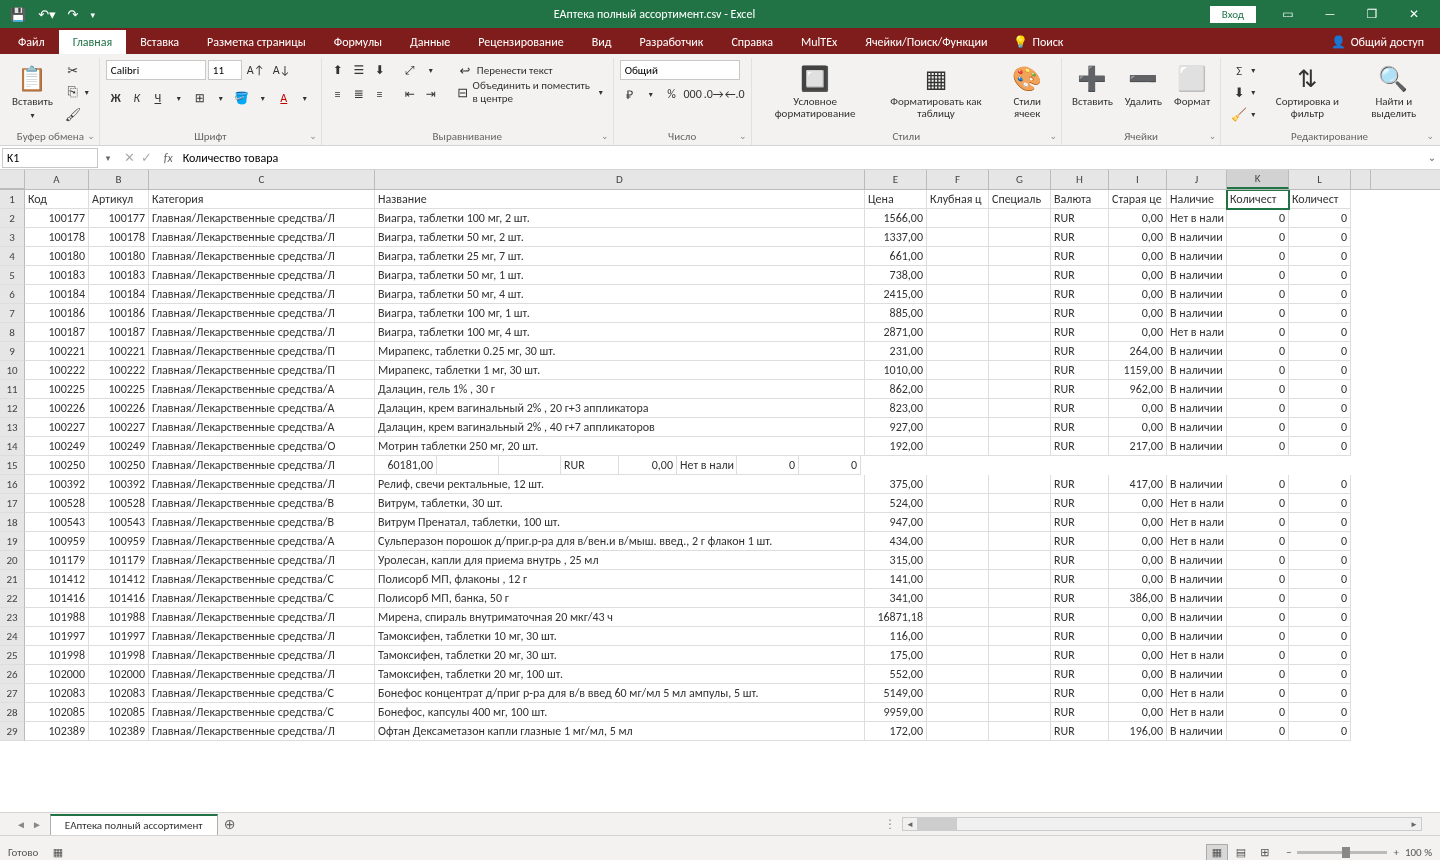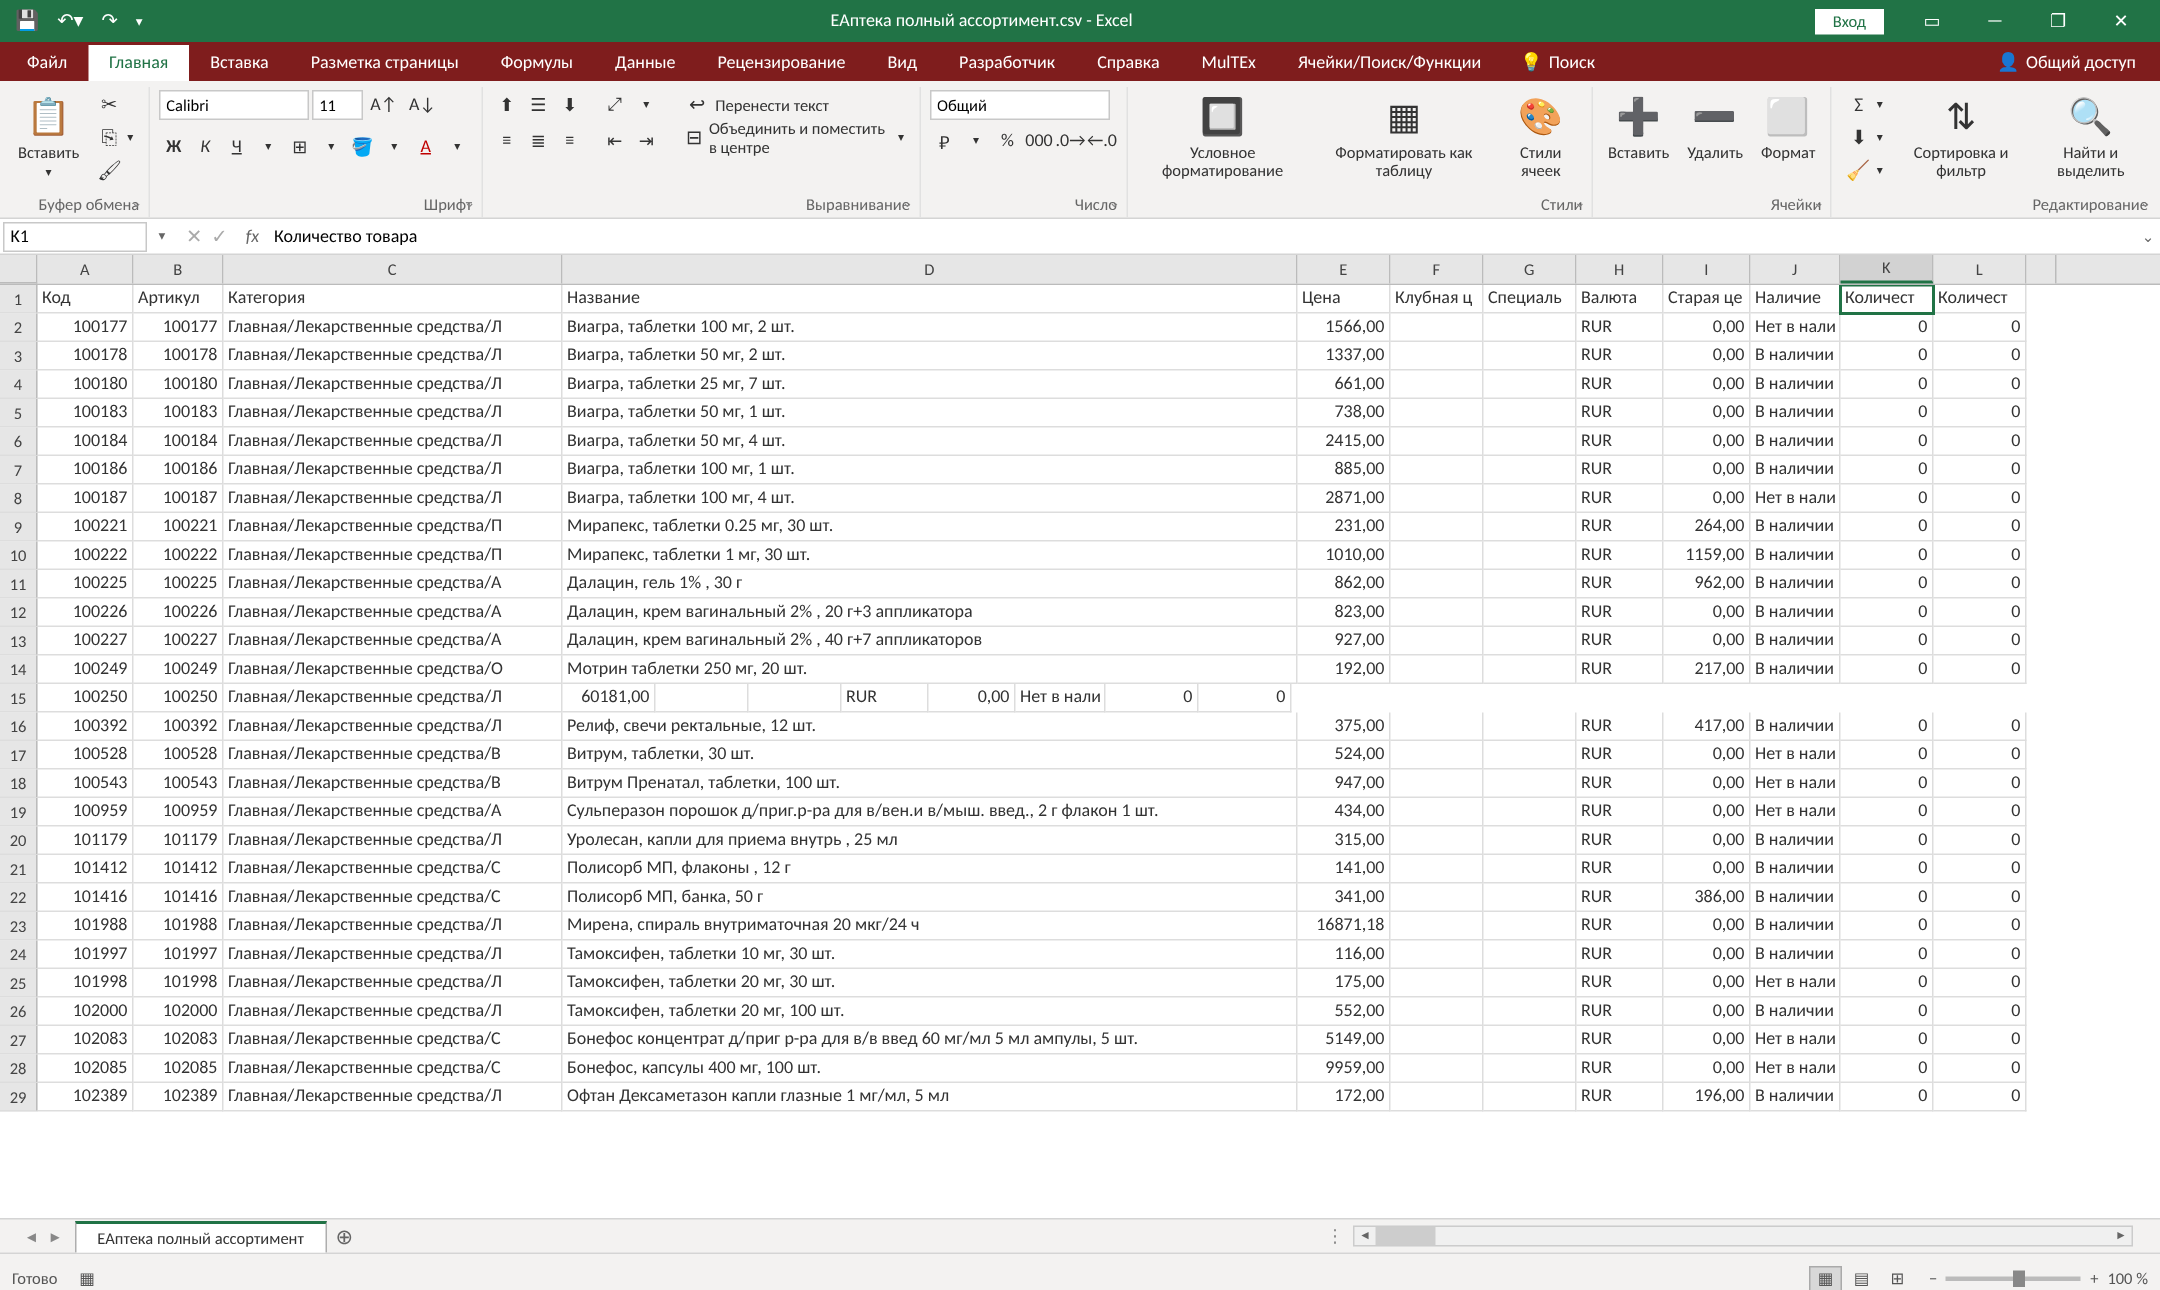--- a/index.html
+++ b/index.html
@@ -19,21 +19,21 @@
 .ribbon-tabs .tab { padding: 5px 14px; cursor: pointer; }
 .ribbon-tabs .tab.active { background: #fff; color: #217346; }
 .ribbon-tabs .spacer { flex: 1; }
 .ribbon-tabs .tell { display: flex; align-items: center; gap: 4px; padding: 5px 12px; }
 .ribbon-tabs .share { display: flex; align-items: center; gap: 4px; padding: 5px 12px; }
 
 
 .ribbon { background: #f3f2f1; border-bottom: 1px solid #d4d4d4; height: 92px; display: flex; padding: 4px 2px 0 2px; }
 .ribbon-group { border-right: 1px solid #e1e1e1; padding: 2px 6px 0 6px; display: flex; flex-direction: column; }
 .ribbon-group .group-content { flex: 1; display: flex; align-items: flex-start; gap: 4px; }
-.ribbon-group .group-label { text-align: right; font-size: 11px; color: #666; padding: 2px 0; position: relative; }
+.ribbon-group .group-label { text-align: center; font-size: 11px; color: #666; padding: 2px 0; position: relative; }
 .ribbon-group .group-label::after { content: '⌄'; position: absolute; right: -2px; font-size: 9px; color: #888; }
 .big-btn { display: flex; flex-direction: column; align-items: center; padding: 2px 4px; gap: 2px; cursor: pointer; min-width: 40px; }
 .big-btn .icon { font-size: 24px; height: 32px; display: flex; align-items: center; }
 .big-btn .lbl { font-size: 11px; text-align: center; line-height: 1.1; }
 .small-col { display: flex; flex-direction: column; gap: 2px; }
 .small-btn { height: 20px; display: flex; align-items: center; padding: 0 4px; gap: 4px; cursor: pointer; font-size: 11px; }
 .small-btn .ic { width: 16px; text-align: center; font-size: 13px; }
 .font-row { display: flex; gap: 2px; align-items: center; margin-bottom: 4px; }
 .font-select { border: 1px solid #c8c8c8; background: #fff; height: 20px; padding: 0 4px; font-size: 11px; }
 .btn-row { display: flex; gap: 1px; }
@@ -659,21 +659,21 @@
         <div class="cell col-I num" style="width: 58px;">386,00</div>
         <div class="cell col-J" style="width: 60px;">В наличии</div>
         <div class="cell col-K num" style="width: 62px;">0</div>
         <div class="cell col-L num" style="width: 62px;">0</div>
       </div>
       <div class="grid-row">
         <div class="row-header">23</div>
         <div class="cell col-A num" style="width: 64px;">101988</div>
         <div class="cell col-B num" style="width: 60px;">101988</div>
         <div class="cell col-C" style="width: 226px;">Главная/Лекарственные средства/Л</div>
-        <div class="cell col-D" style="width: 490px;">Мирена, спираль внутриматочная 20 мкг/24 ч</div>
+        <div class="cell col-D" style="width: 490px;">Мирена, спираль внутриматочная 20 мкг/43 ч</div>
         <div class="cell col-E num" style="width: 62px;">16871,18</div>
         <div class="cell col-F" style="width: 62px;"></div>
         <div class="cell col-G" style="width: 62px;"></div>
         <div class="cell col-H" style="width: 58px;">RUR</div>
         <div class="cell col-I num" style="width: 58px;">0,00</div>
         <div class="cell col-J" style="width: 60px;">В наличии</div>
         <div class="cell col-K num" style="width: 62px;">0</div>
         <div class="cell col-L num" style="width: 62px;">0</div>
       </div>
       <div class="grid-row">

